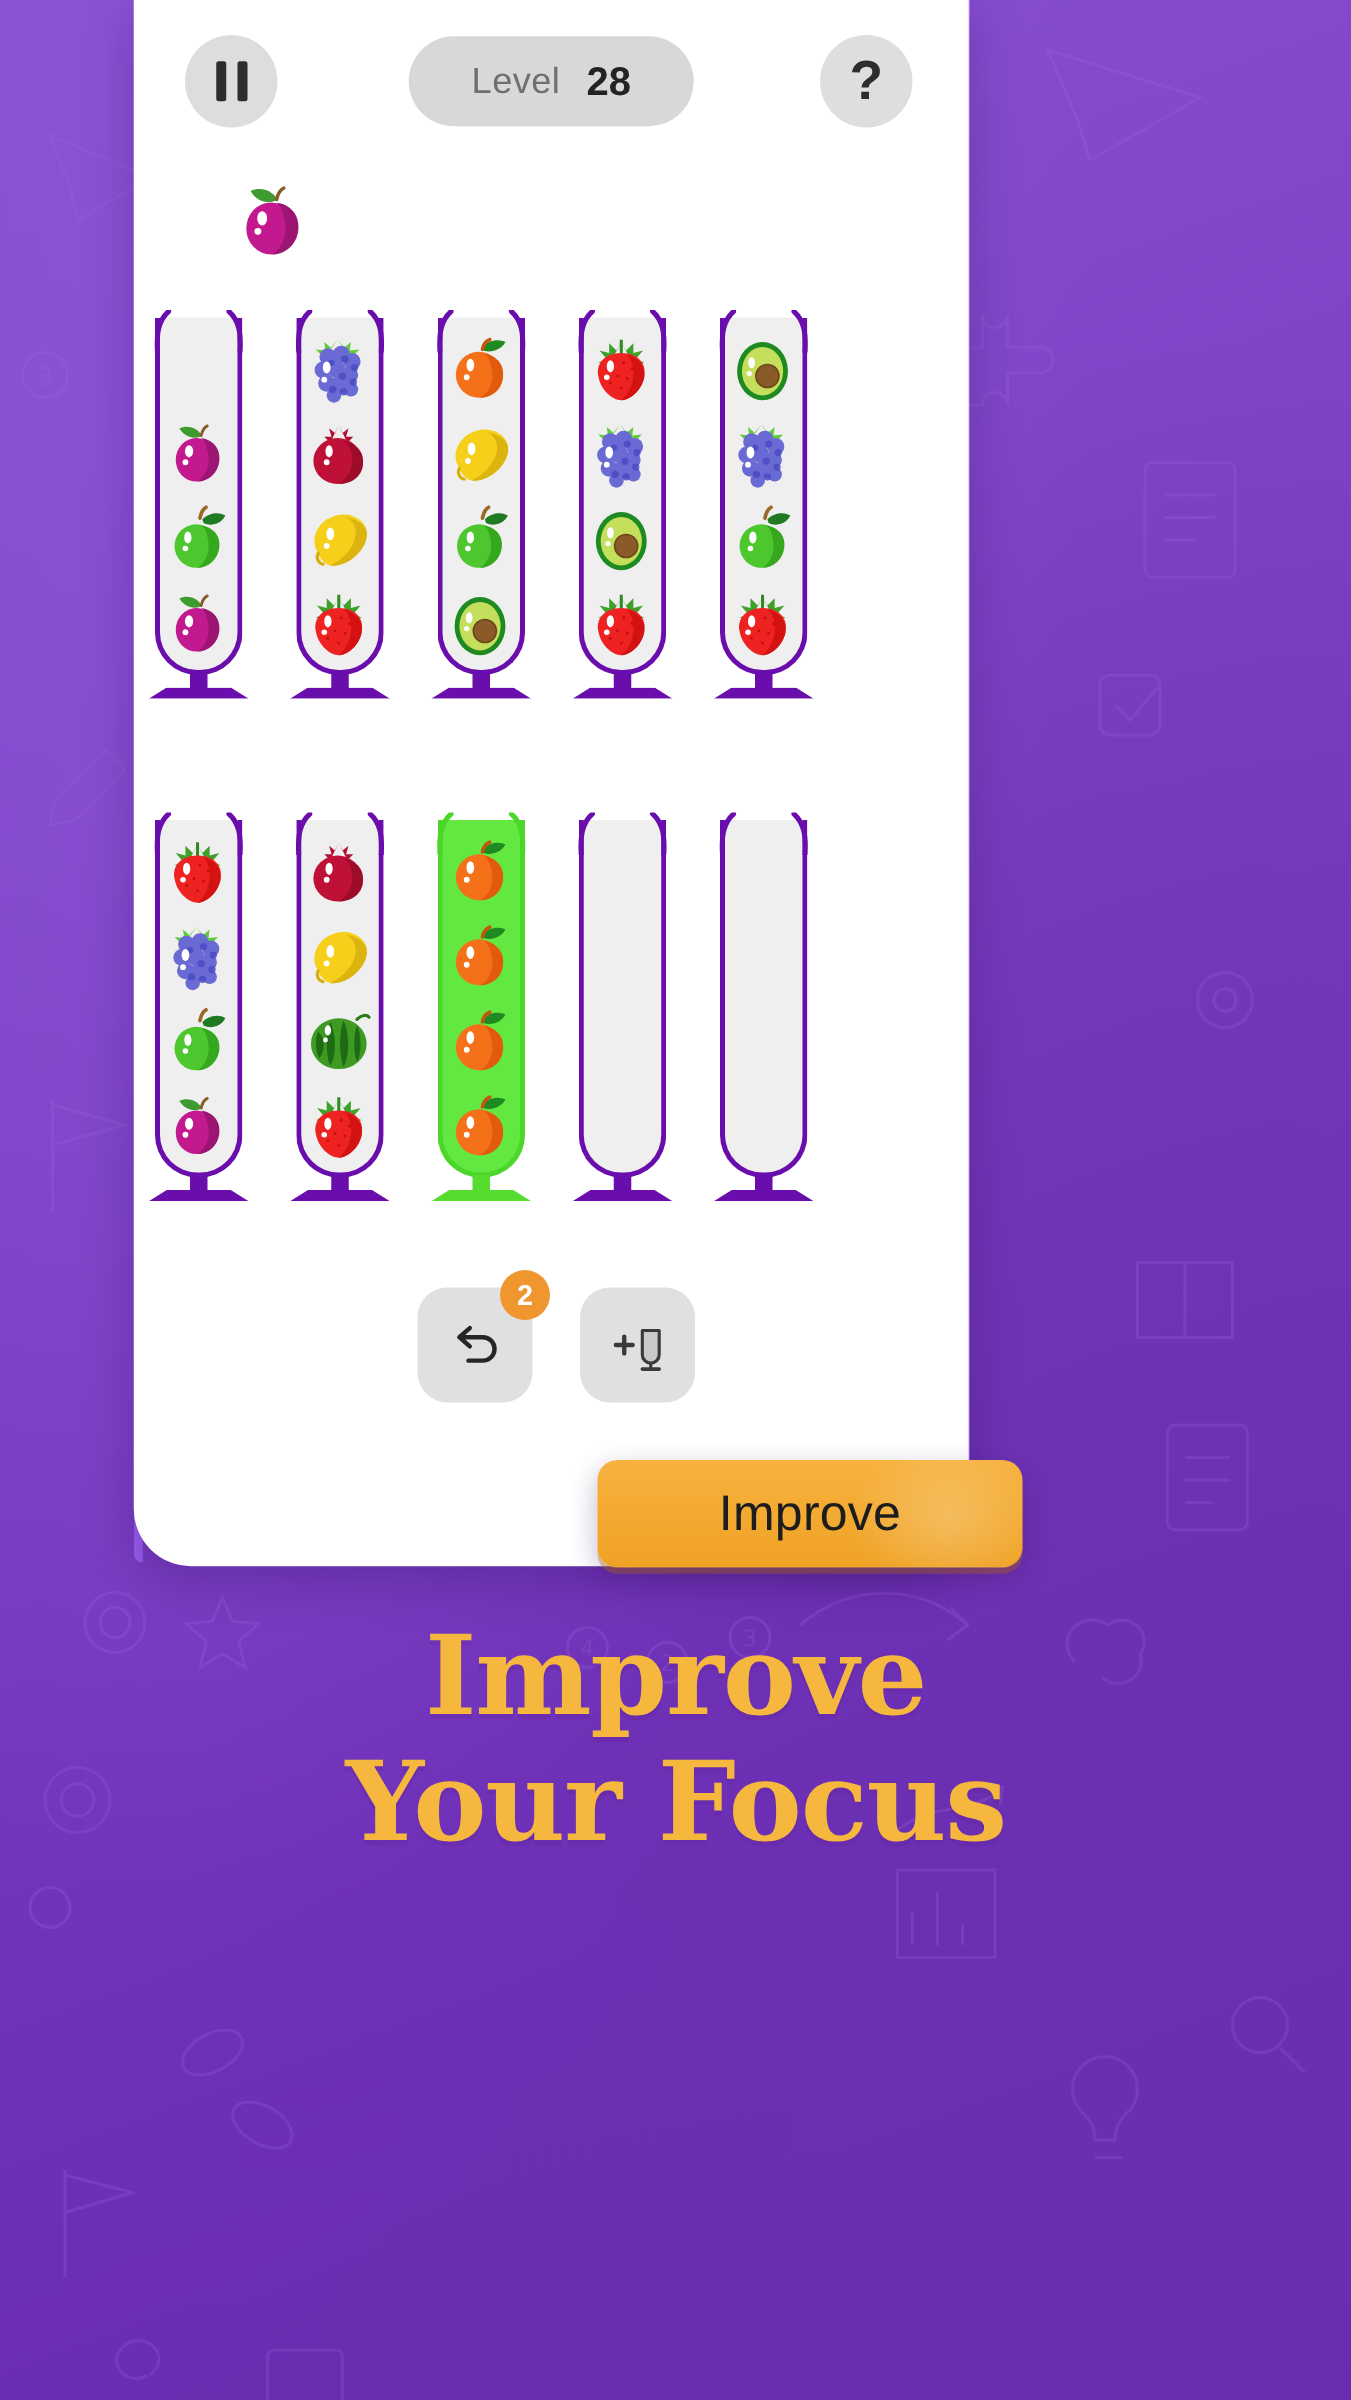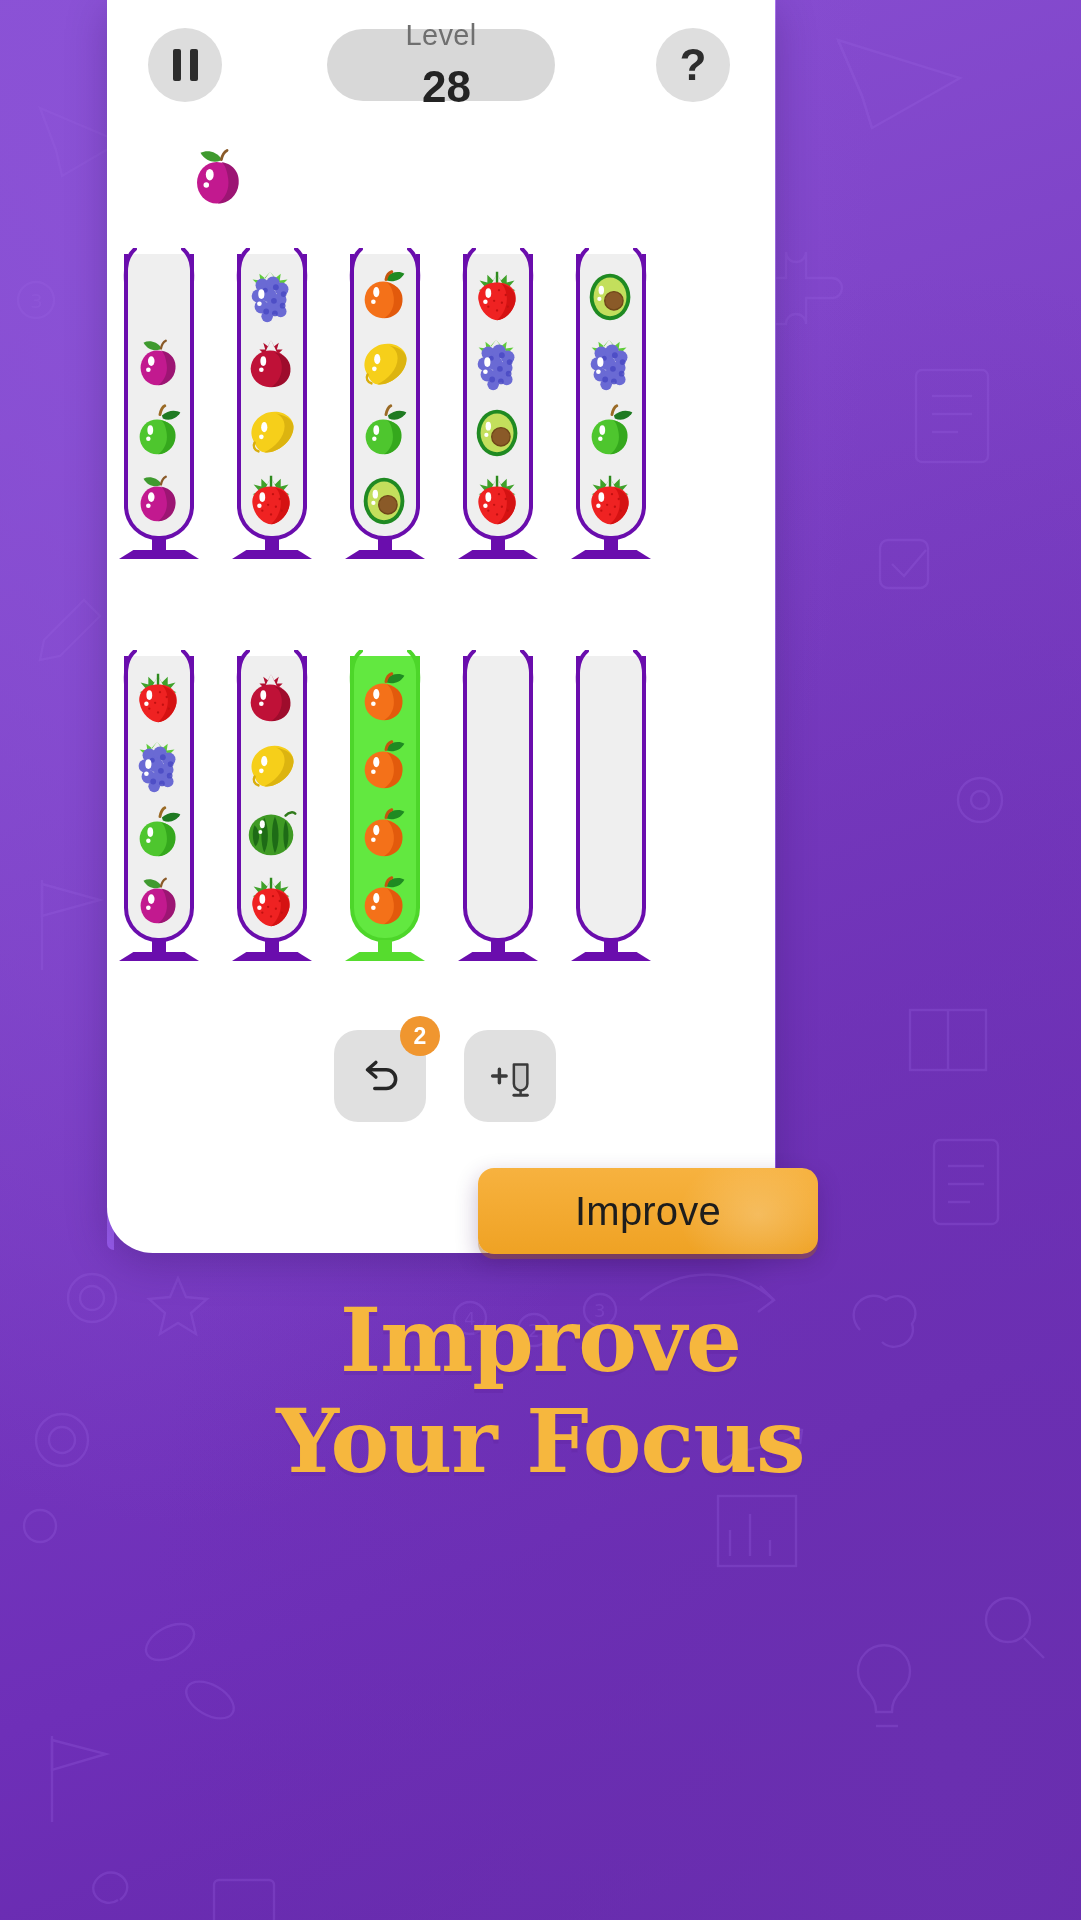--- a/index.html
+++ b/index.html
@@ -48,24 +48,24 @@
   .pause-btn{
     position:absolute;left:41px;top:28px;width:74px;height:74px;
     background:#dddddd;border-radius:50%;
     display:flex;align-items:center;justify-content:center;gap:9px;
     cursor:pointer;
   }
   .pause-bar{width:8px;height:32px;background:#2d2d2d;border-radius:2px;}
   .level-pill{
     position:absolute;left:220px;top:29px;width:228px;height:72px;
     background:#d8d8d8;border-radius:36px;
-    display:flex;align-items:center;justify-content:center;gap:10px;flex-direction:column;
+    display:flex;align-items:center;justify-content:center;gap:10px;
   }
   .level-word{font-size:29px;color:#6f6f6f;letter-spacing:.3px;}
-  .level-num{font-size:44px;color:#232323;font-weight:bold;margin-left:11px;}
+  .level-num{font-size:32px;color:#232323;font-weight:bold;margin-left:11px;}
   .help-btn{
     position:absolute;left:549px;top:28px;width:74px;height:74px;
     background:#dedede;border-radius:50%;
     display:flex;align-items:center;justify-content:center;
     font-size:44px;color:#2d2d2d;font-weight:bold;cursor:pointer;
   }
 
   
   .float-fruit{position:absolute;left:75px;top:140px;width:74px;height:74px;}
 

